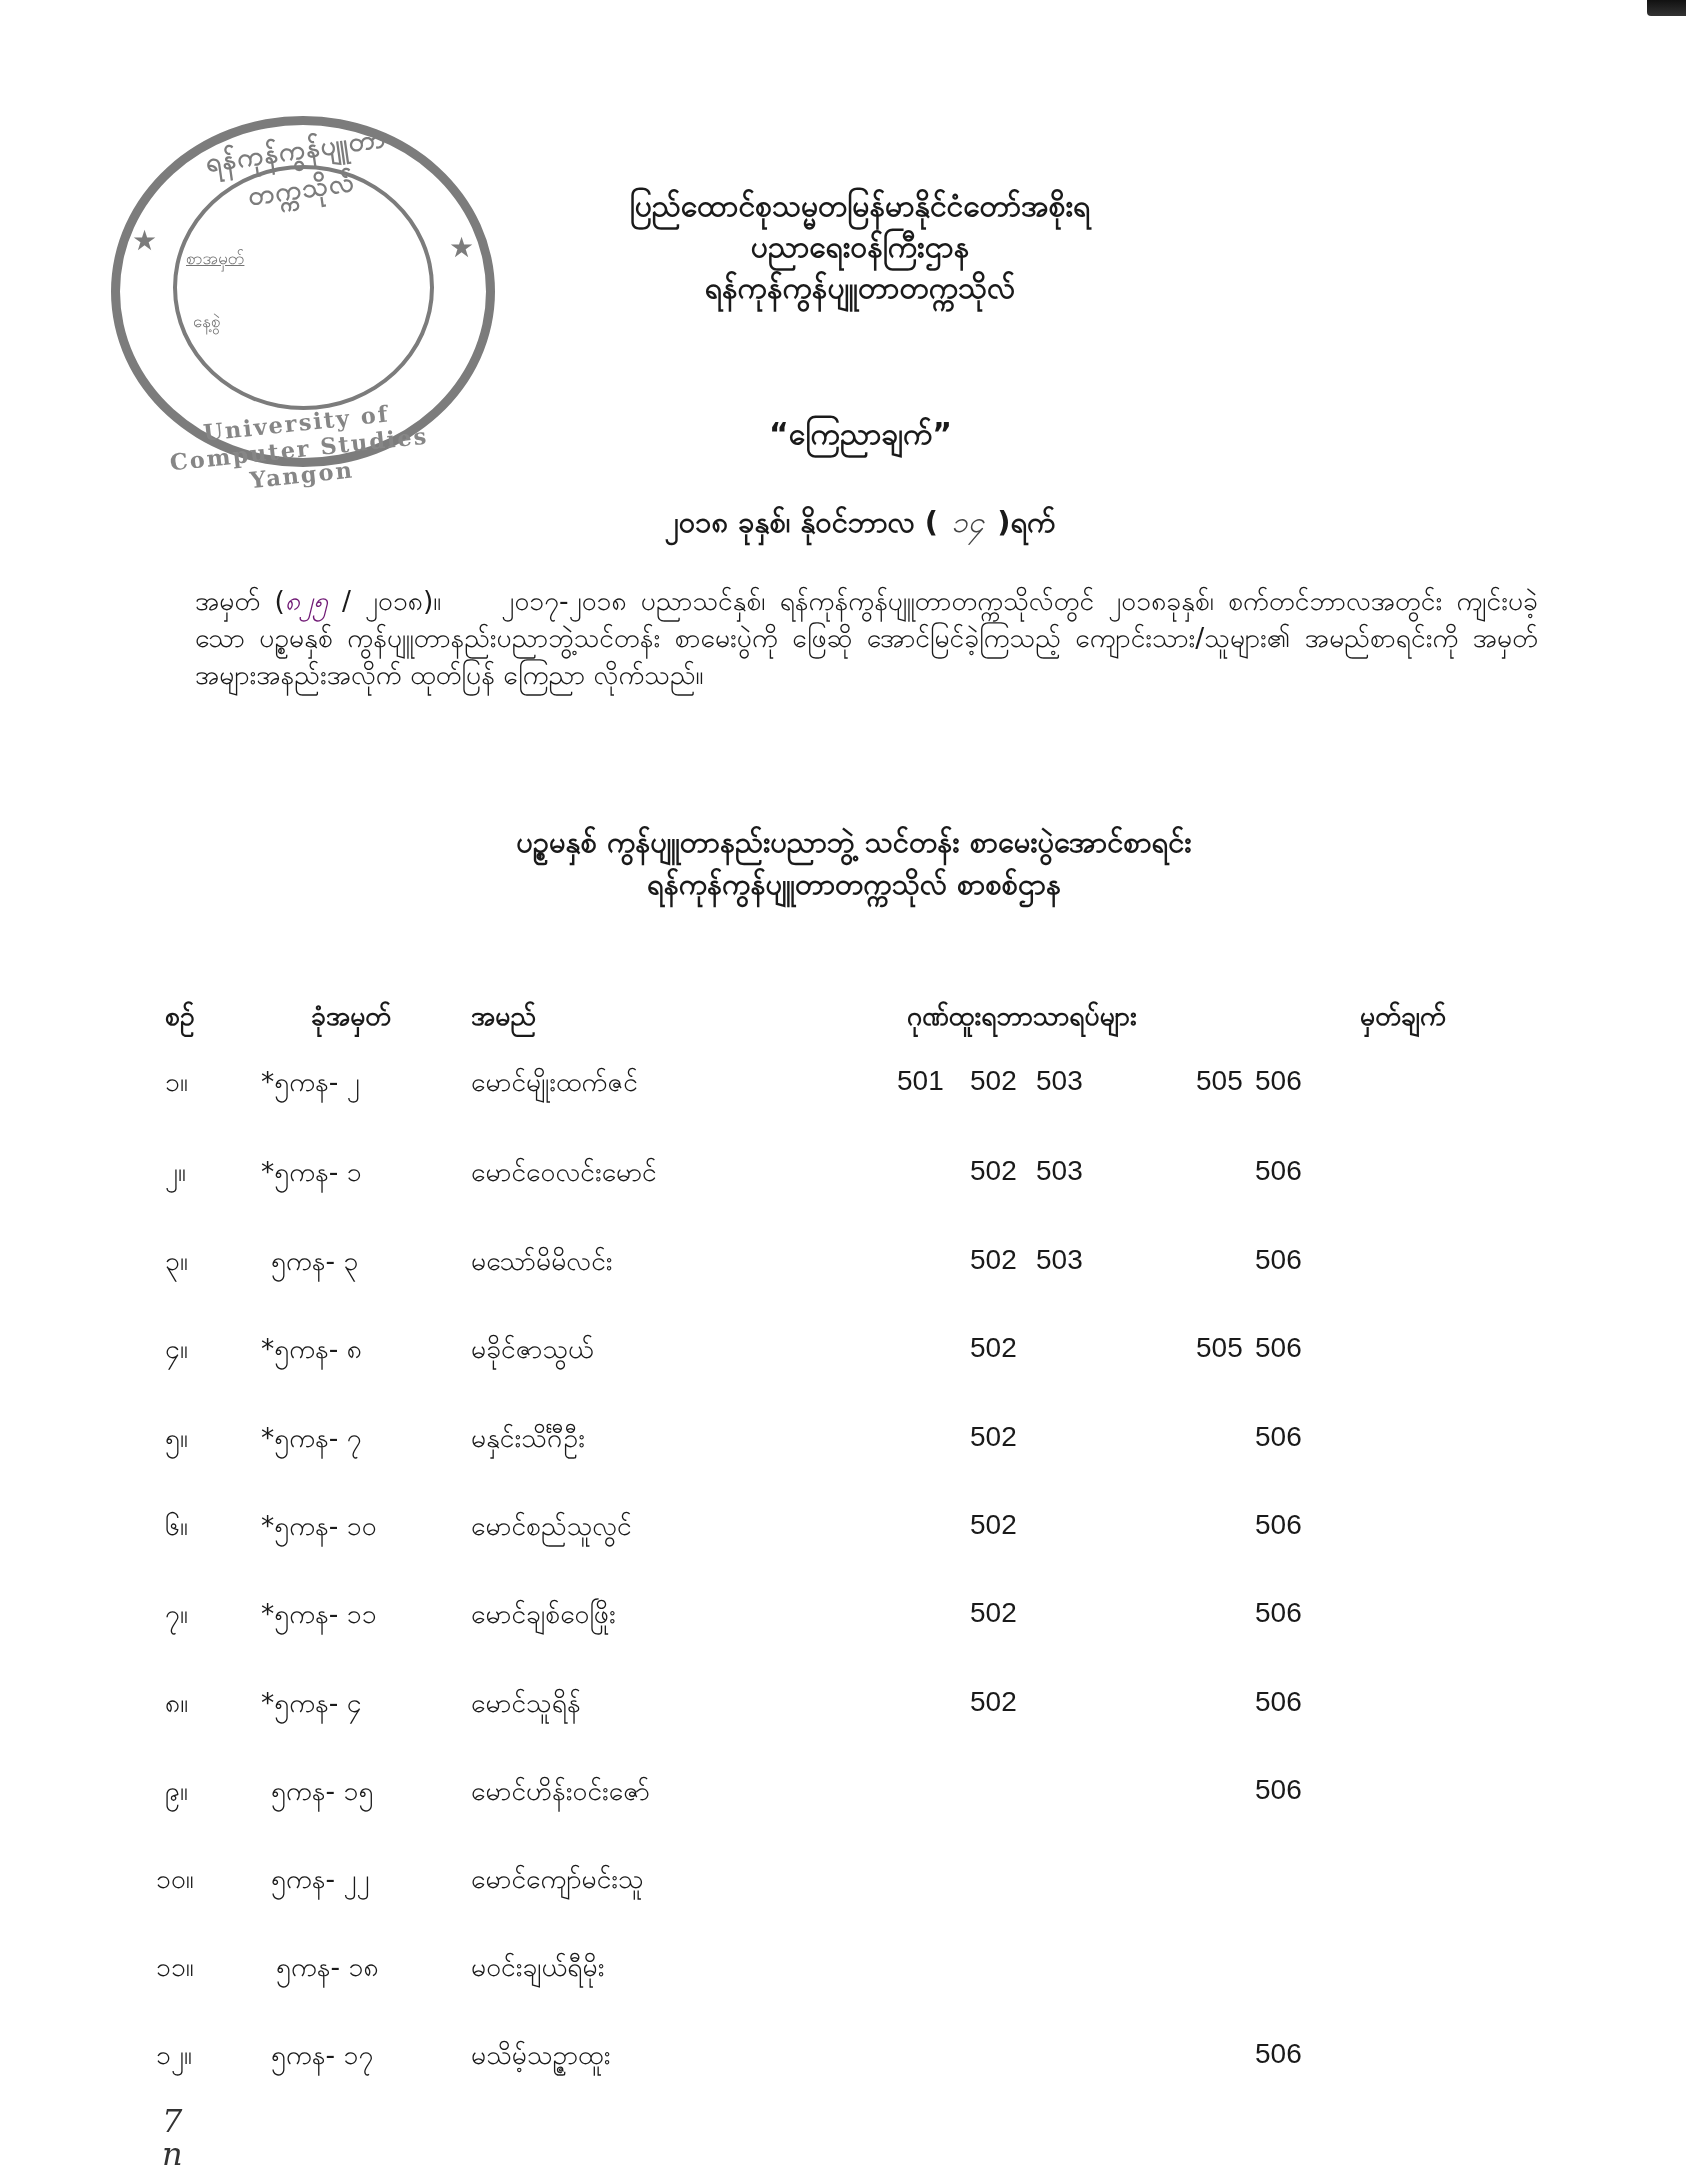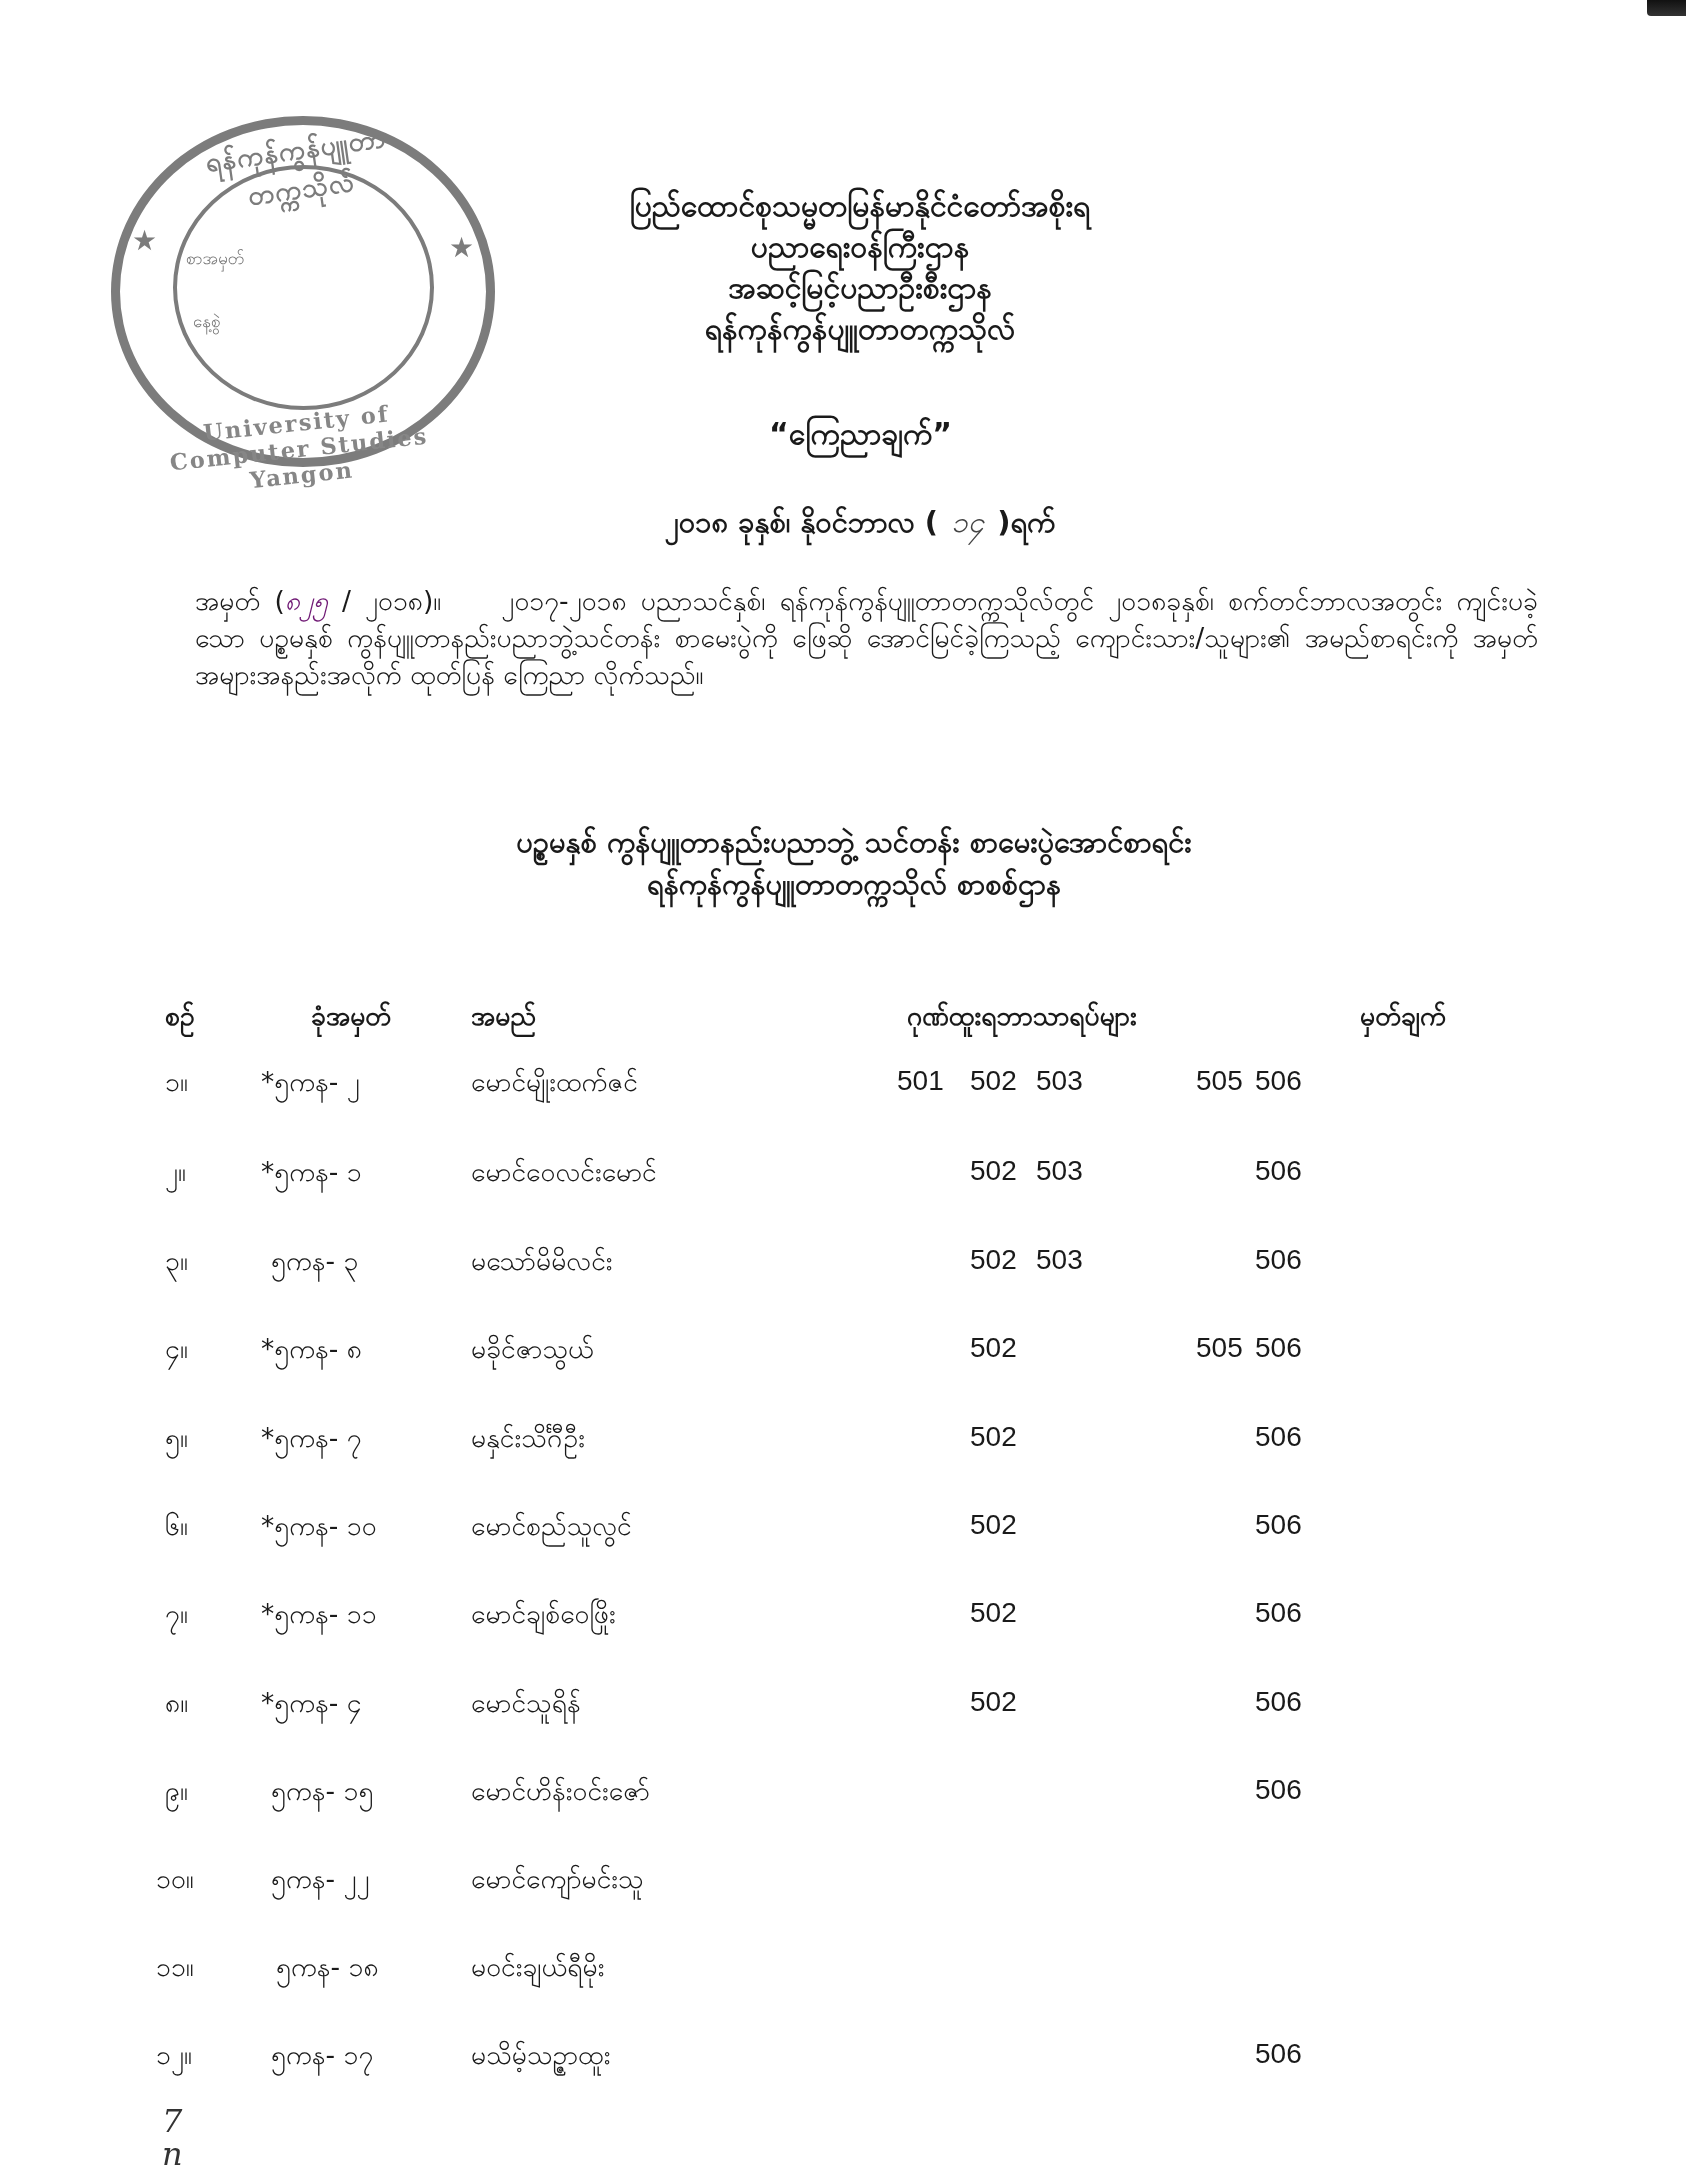--- a/index.html
+++ b/index.html
@@ -29,21 +29,21 @@
   }
   .stamp-arc-bottom {
     position: absolute; left: 20px; top: 285px; width: 318px; text-align: center;
     font-family: "DejaVu Serif", serif; font-size: 22.5px; font-weight: bold;
     color: #7a7a7a; letter-spacing: 2px; transform: rotate(-6deg);
   }
   .stamp-star { position: absolute; font-size: 28px; color: #6e6e6e; }
   .stamp-star.left { left: 12px; top: 99px; }
   .stamp-star.right { right: 12px; top: 106px; }
   .stamp-field { position: absolute; font-size: 17px; color: #666; }
-  .stamp-field.ref { left: 66px; top: 122px; }
+  .stamp-field.ref { left: 66px; top: 122px; text-decoration: underline; }
   .stamp-field.date { left: 73px; top: 185px; }
 
   
   .header {
     position: absolute; left: 529px; top: 185px; width: 662px; text-align: center;
     font-size: 30px; font-weight: bold; line-height: 41px;
   }
   .header div { white-space: nowrap; }
   .title {
     position: absolute; left: 596px; top: 414px; width: 529px; text-align: center;
@@ -101,21 +101,20 @@
   <span class="stamp-star right">★</span>
   <div class="stamp-inner"></div>
   <span class="stamp-field ref">စာအမှတ်</span>
   <span class="stamp-field date">နေ့စွဲ</span>
   <div class="stamp-arc-bottom">University of Computer Studies Yangon</div>
 </div>
 
 <div class="header">
   <div>ပြည်ထောင်စုသမ္မတမြန်မာနိုင်ငံတော်အစိုးရ</div>
   <div>ပညာရေးဝန်ကြီးဌာန</div>
-  <div>အဆင့်မြင့်ပညာဦးစီးဌာန</div>
   <div>ရန်ကုန်ကွန်ပျူတာတက္ကသိုလ်</div>
 </div>
 
 <div class="title">“ကြေညာချက်”</div>
 
 <div class="date-line">
   <span>၂၀၁၈ ခုနှစ်၊ နိုဝင်ဘာလ (</span><span class="handwritten">၁၄</span><span>)ရက်</span>
 </div>
 
 <div class="para">

